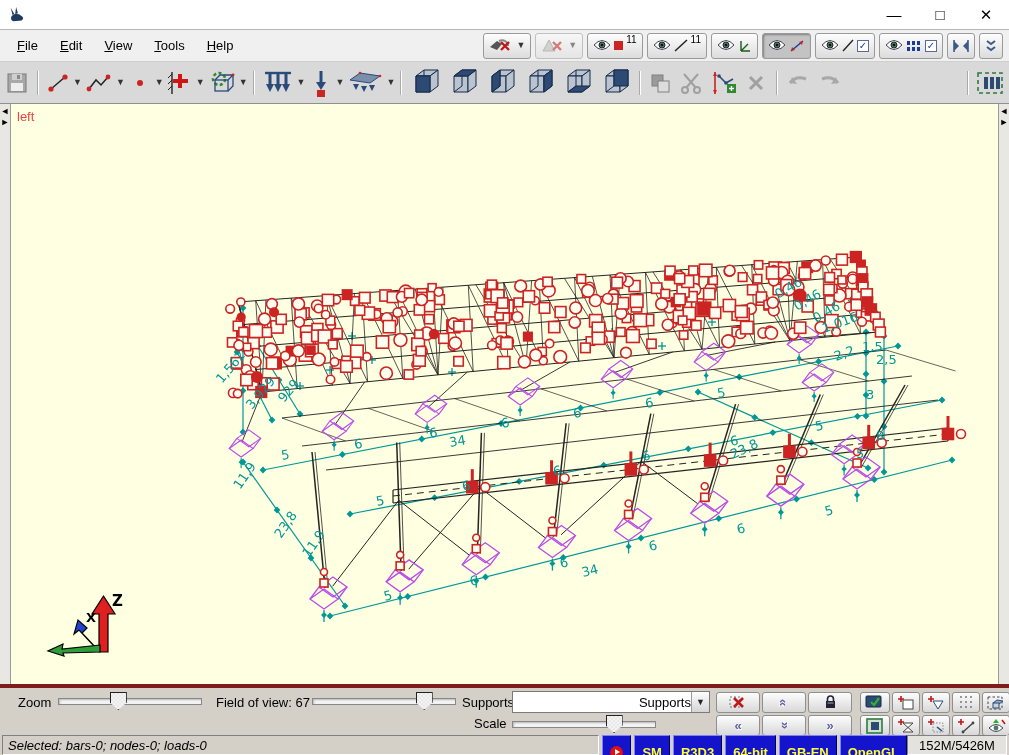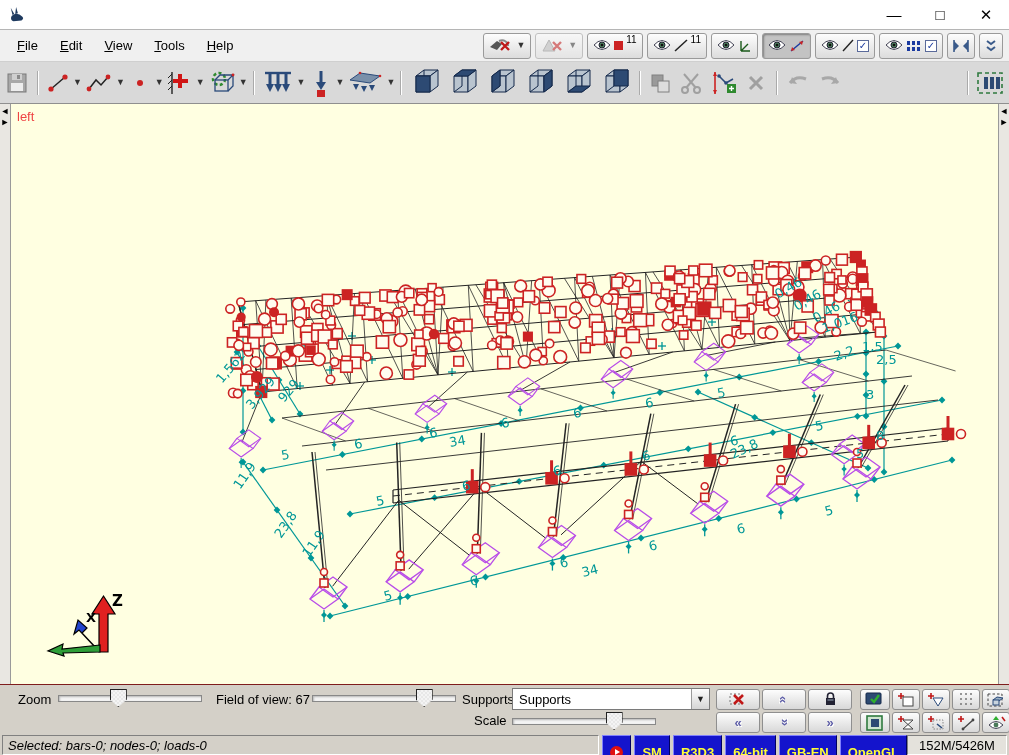--- a/index.html
+++ b/index.html
@@ -44,21 +44,21 @@
     background:#ffffe1; }
   .vstrip { position:absolute; top:0; width:11px; height:100%; background:#e9e7e2;
     border-right:1px solid #9a9a9a; display:flex; flex-direction:column; align-items:center;
     font-size:9px; color:#000; line-height:11px; padding-top:2px; z-index:5; }
   .vstrip.right { right:0; border-right:none; border-left:1px solid #9a9a9a; }
   .view-label { position:absolute; left:17px; top:5px; color:#ef4444; font-size:13px; z-index:4; }
   #model-svg { position:absolute; left:0; top:0; }
 
   
   .controlbar { position:absolute; left:0; top:684px; width:1009px; height:51px;
-    background:#d4d0c8; border-top:1px solid #7f1d1d; }
+    background:#d4d0c8; border-top:4px solid #7f1d1d;text-align:right; }
   .clabel { position:absolute; color:#000; font-size:13px; }
   .slider { position:absolute; height:18px; }
   .slider .track { position:absolute; left:0; right:0; top:6px; height:7px;
     background:#f4f4f4; border:1px solid #888; box-shadow:inset 1px 1px 2px rgba(0,0,0,.25); }
   .slider .thumb { position:absolute; top:0; width:17px; height:18px;
     background:repeating-conic-gradient(#e8e8e8 0% 25%, #f4f4f4 0% 50%) 0 0/4px 4px;
     border:1px solid #222;
     clip-path:polygon(0 0,100% 0,100% 58%,50% 100%,0 58%); }
   .combo { position:absolute; background:#fff; border:1px solid #7a7a7a; height:22px;
     display:flex; align-items:center; }

